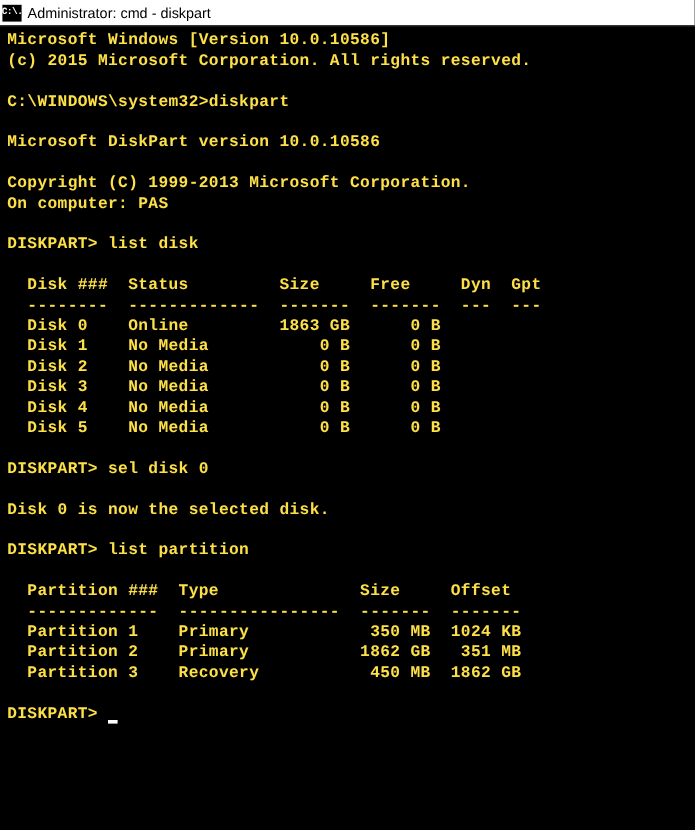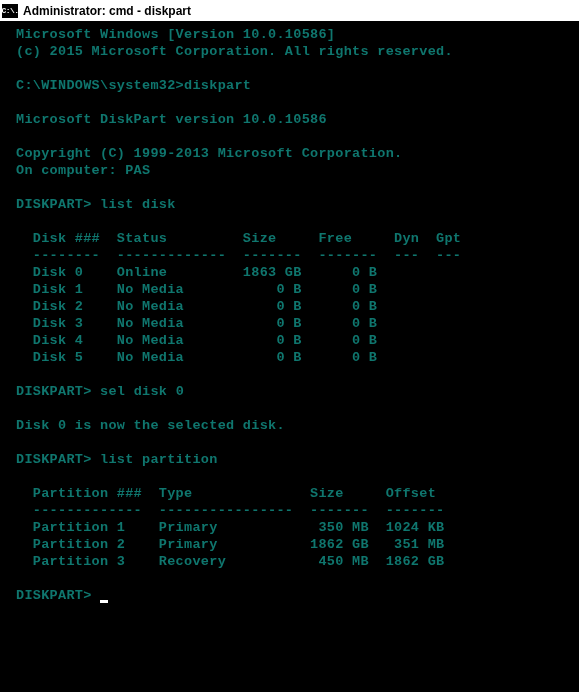--- a/index.html
+++ b/index.html
@@ -34,26 +34,26 @@
       font-weight: bold;
       display: flex;
       align-items: center;
       justify-content: center;
       margin-right: 5px;
       font-family: 'Courier New', monospace;
       letter-spacing: -0.5px;
     }
     .titlebar-text {
       color: #000;
-      font-weight: bold;
+      font-weight: normal;
     }
     .terminal {
       background: #000;
-      color: #0f766e;
-      padding: 4px 16px;
+      color: #fde047;
+      padding: 4px 6px;
       white-space: pre;
       line-height: 1.26;
       letter-spacing: 0.3px;
       font-weight: bold;
     }
     .cursor {
       display: inline-block;
       width: 8px;
       height: 3px;
       background: #fff;

